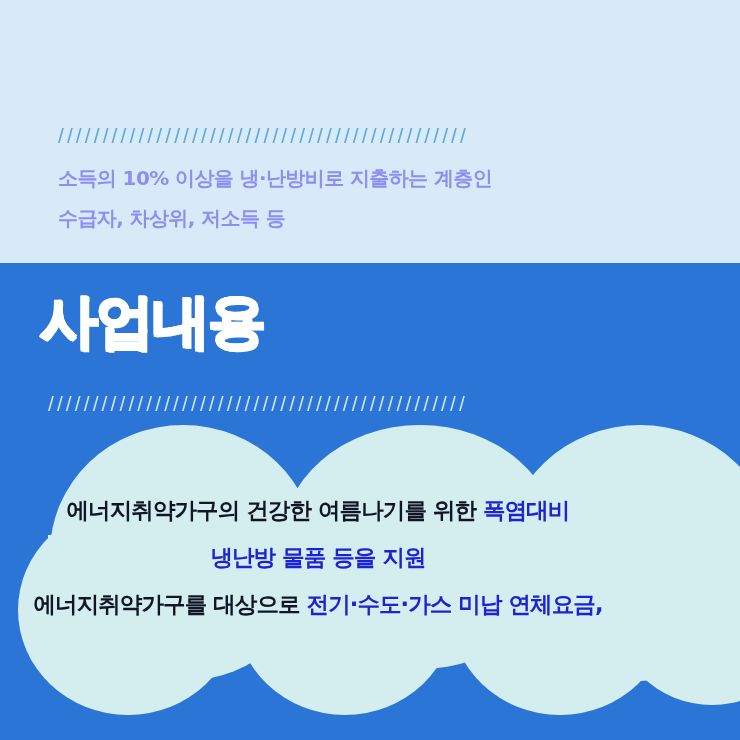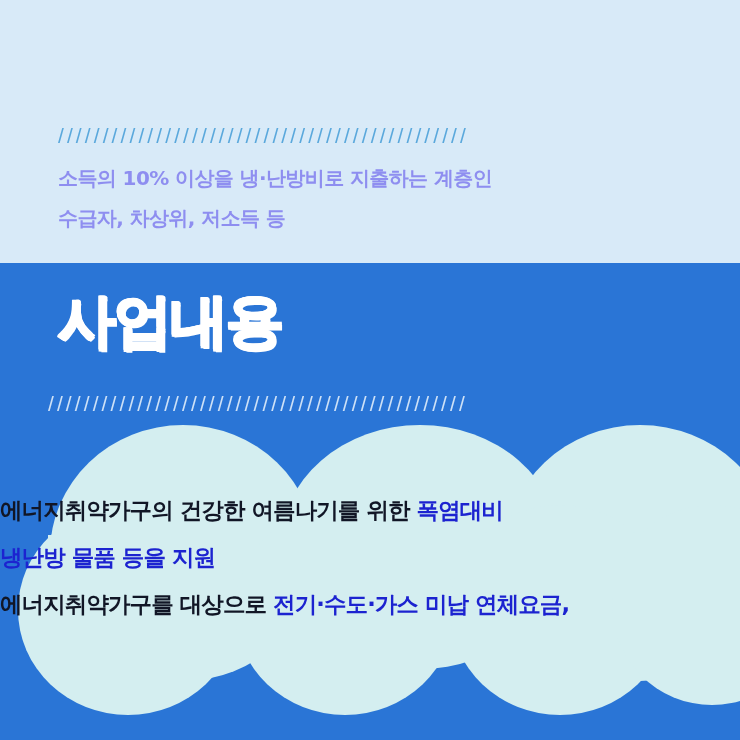--- a/index.html
+++ b/index.html
@@ -105,21 +105,21 @@
 
   
   .section-two {
     position: absolute;
     left: 0; top: 263px;
     width: 740px;
     height: 477px;
   }
   .title-program {
     position: absolute;
-    left: 58px;
+    left: 40px;
     top: 27px;
     font-family: "DejaVu Sans", sans-serif;
     font-weight: bold;
     font-size: 58px;
     line-height: 62px;
     letter-spacing: -2px;
     color: #ffffff;
     -webkit-text-stroke: 2.5px #ffffff;
     text-shadow:
        1px 0 0 #ffffff, -1px 0 0 #ffffff,
@@ -140,21 +140,21 @@
     display: block;
     width: 740px;
     height: 315px;
   }
 
   .cloud-text {
     position: absolute;
     left: 0;
     top: 487px;
     width: 636px;
-    text-align: left;
+    text-align: center;
     font-family: "DejaVu Sans", sans-serif;
     font-weight: bold;
     font-size: 22.5px;
     line-height: 47px;
     letter-spacing: -0.9px;
     color: #111626;
   }
   .cloud-text .hl { color: #1c23d0; }
   .cloud-text .ln { display: block; white-space: nowrap; }
 </style>

